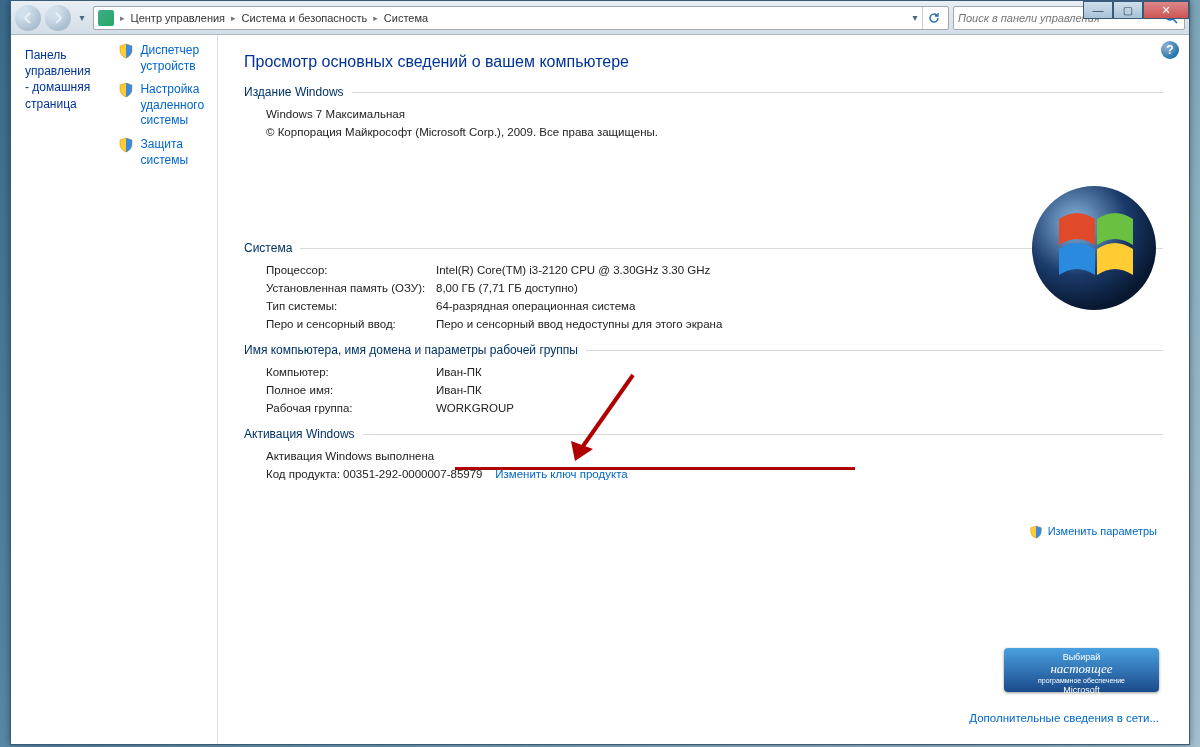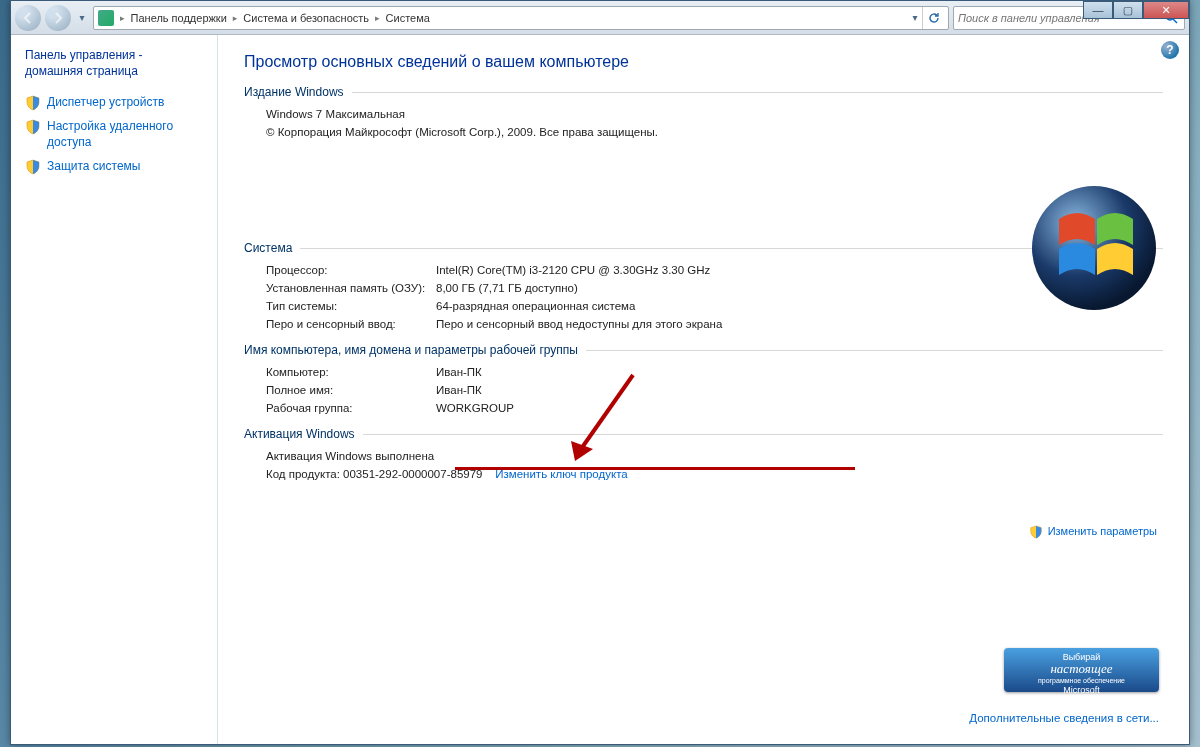--- a/index.html
+++ b/index.html
@@ -18,21 +18,21 @@
   .addressbar { flex:1; height:24px; background:#fff; border:1px solid #a0a8b0; border-radius:2px; display:flex; align-items:center; padding:0 4px; font-size:11px; color:#333; overflow:hidden; }
   .addr-icon { width:16px; height:16px; margin-right:4px; background:linear-gradient(135deg,#4a8,#2a6); border-radius:2px; display:inline-block; }
   .crumb { padding:0 4px; cursor:pointer; white-space:nowrap; }
   .crumb-sep { color:#777; font-size:9px; padding:0 2px; }
   .addr-refresh { width:22px; height:22px; border-left:1px solid #ccc; display:flex; align-items:center; justify-content:center; cursor:pointer; }
   .searchbox { width:232px; height:24px; background:#fff; border:1px solid #a0a8b0; border-radius:2px; display:flex; align-items:center; padding:0 4px; }
   .searchbox input { flex:1; border:none; outline:none; font-size:11px; color:#888; background:transparent; font-style:italic; }
   .searchbox .sicon { width:16px; height:16px; color:#0066cc; cursor:pointer; }
   
   .content { display:flex; height: calc(100% - 34px); }
-  .sidebar { width:207px; background:#fff; border-right:1px solid #d8e0e8; display:flex; flex-direction:column; font-size:12px; }
+  .sidebar { width:207px; background:#fff; border-right:1px solid #d8e0e8; display:flex; flex-direction:row; font-size:12px; }
   .sidebar-top { padding:12px 14px 8px; }
   .sidebar-home { color:#003399; cursor:pointer; line-height:1.35; }
   .sidebar-links { padding:4px 6px; }
   .sidebar-links .slink { display:flex; align-items:flex-start; padding:4px 8px; color:#0066cc; cursor:pointer; line-height:1.3; }
   .sidebar-links .slink .shield { width:16px; height:16px; margin-right:6px; flex-shrink:0; }
   .sidebar-bottom { margin-top:auto; padding:12px 14px 18px; border-top: none; }
   .sidebar-bottom .also { color:#6a7a8a; font-size:11px; margin-bottom:6px; }
   .sidebar-bottom .blink { color:#0066cc; cursor:pointer; padding:3px 0; line-height:1.3; }
   .main { flex:1; background:#fff; position:relative; overflow:hidden; padding:0 0 0 0; }
   .help-icon { position:absolute; top:6px; right:10px; width:18px; height:18px; border-radius:50%; background:radial-gradient(circle at 30% 30%,#8ac 10%,#27a 70%); color:#fff; font-size:12px; text-align:center; line-height:18px; cursor:pointer; font-weight:bold; }
@@ -78,21 +78,21 @@
     <div class="navbtn disabled">
       <svg viewBox="0 0 12 12">
           <path d="M4 1 L9 6 L4 11" stroke="#fff" stroke-width="2" fill="none"></path>
         </svg>
     </div>
     <div class="chev">▾</div>
 
     <div class="addressbar">
       <span class="addr-icon"></span>
       <span class="crumb-sep">▸</span>
-      <span class="crumb">Панель поддержки</span>
+      <span class="crumb">Центр управления</span>
       <span class="crumb-sep">▸</span>
       <span class="crumb">Система и безопасность</span>
       <span class="crumb-sep">▸</span>
       <span class="crumb">Система</span>
       <span style="flex:1"></span>
       <span class="chev">▾</span>
       <div class="addr-refresh">
         <svg width="14" height="14" viewBox="0 0 14 14">
             <path d="M11 7a4 4 0 1 1-1.2-2.8M11 2v3h-3" stroke="#2a6aaa" stroke-width="1.4" fill="none"></path>
           </svg>
@@ -125,21 +125,21 @@
             </span>
           <span>Диспетчер устройств</span>
         </div>
         <div class="slink">
           <span class="shield">
               <svg width="16" height="16" viewBox="0 0 16 16">
                 <path d="M8 1l6 2v4c0 4-3 7-6 8-3-1-6-4-6-8V3z" fill="#ffcc33" stroke="#cc8800" stroke-width=".5"></path>
                 <path d="M8 1l6 2v4c0 4-3 7-6 8V1z" fill="#3a8adf"></path>
               </svg>
             </span>
-          <span>Настройка удаленного доступа</span>
+          <span>Настройка удаленного системы</span>
         </div>
         <div class="slink">
           <span class="shield">
               <svg width="16" height="16" viewBox="0 0 16 16">
                 <path d="M8 1l6 2v4c0 4-3 7-6 8-3-1-6-4-6-8V3z" fill="#ffcc33" stroke="#cc8800" stroke-width=".5"></path>
                 <path d="M8 1l6 2v4c0 4-3 7-6 8V1z" fill="#3a8adf"></path>
               </svg>
             </span>
           <span>Защита системы</span>
         </div>

